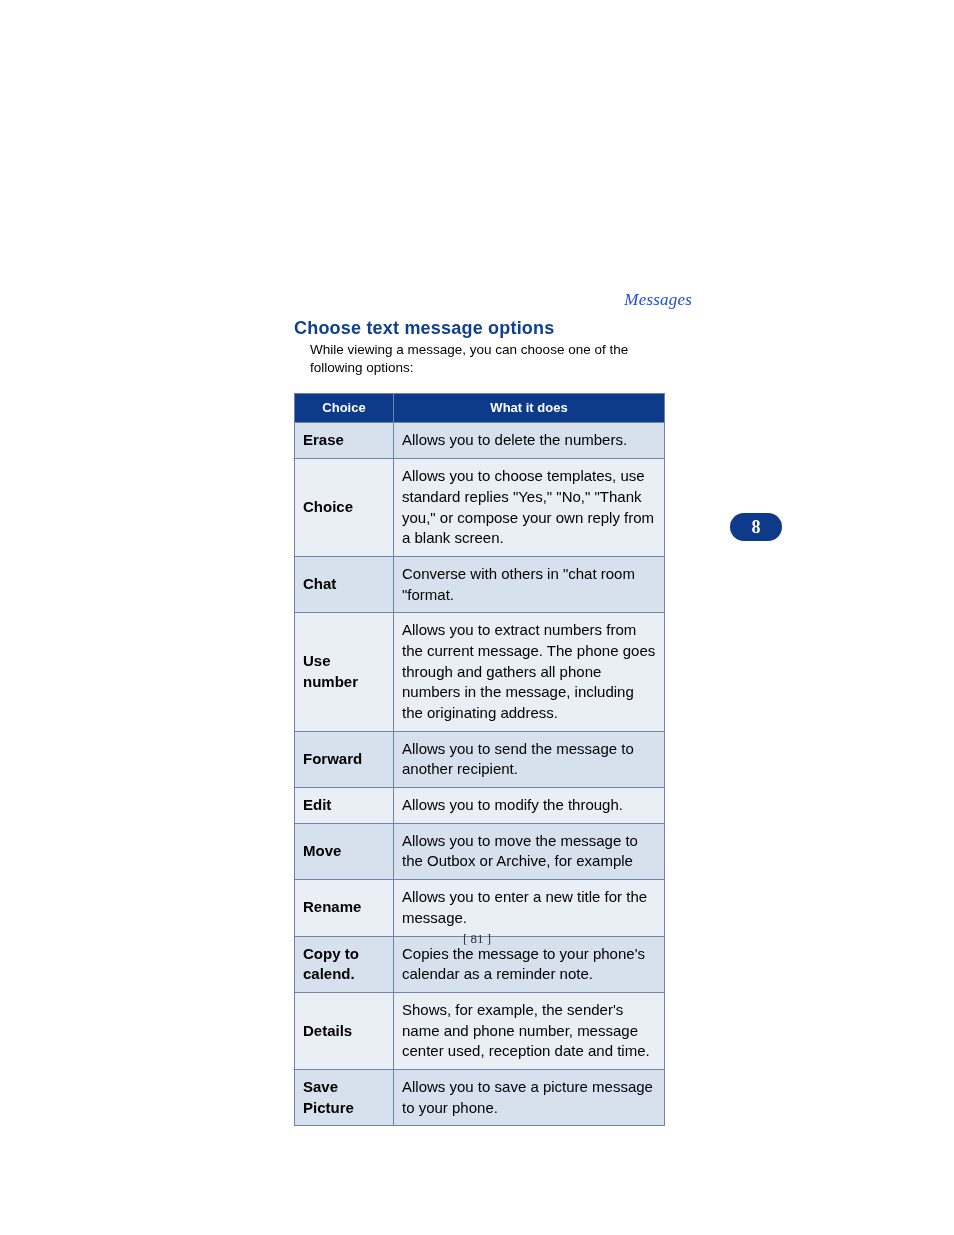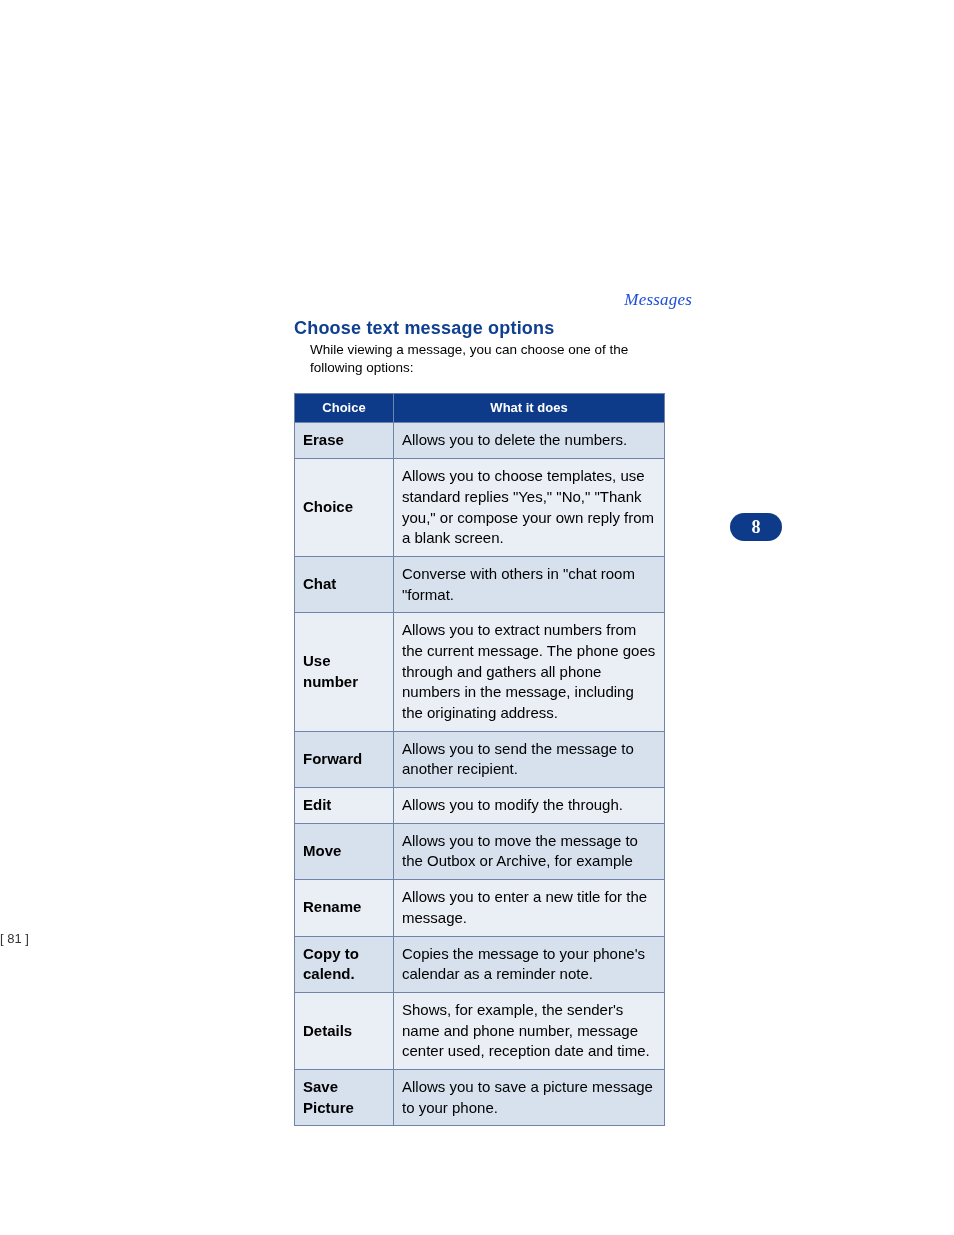--- a/index.html
+++ b/index.html
@@ -98,21 +98,22 @@
     font-size: 18px;
     line-height: 28px;
     text-align: center;
   }
 
   .page-number {
     position: absolute;
     left: 0;
     right: 0;
     top: 931px;
-    font-family: Liberation Sans, sans-serif;
+    text-align: center;
+    font-family: Liberation Serif, serif;
     font-size: 13px;
     color: #333;
   }
 </style>
 </head>
 <body>
 
 <div class="page">
 
   <div class="running-head">Messages</div>

